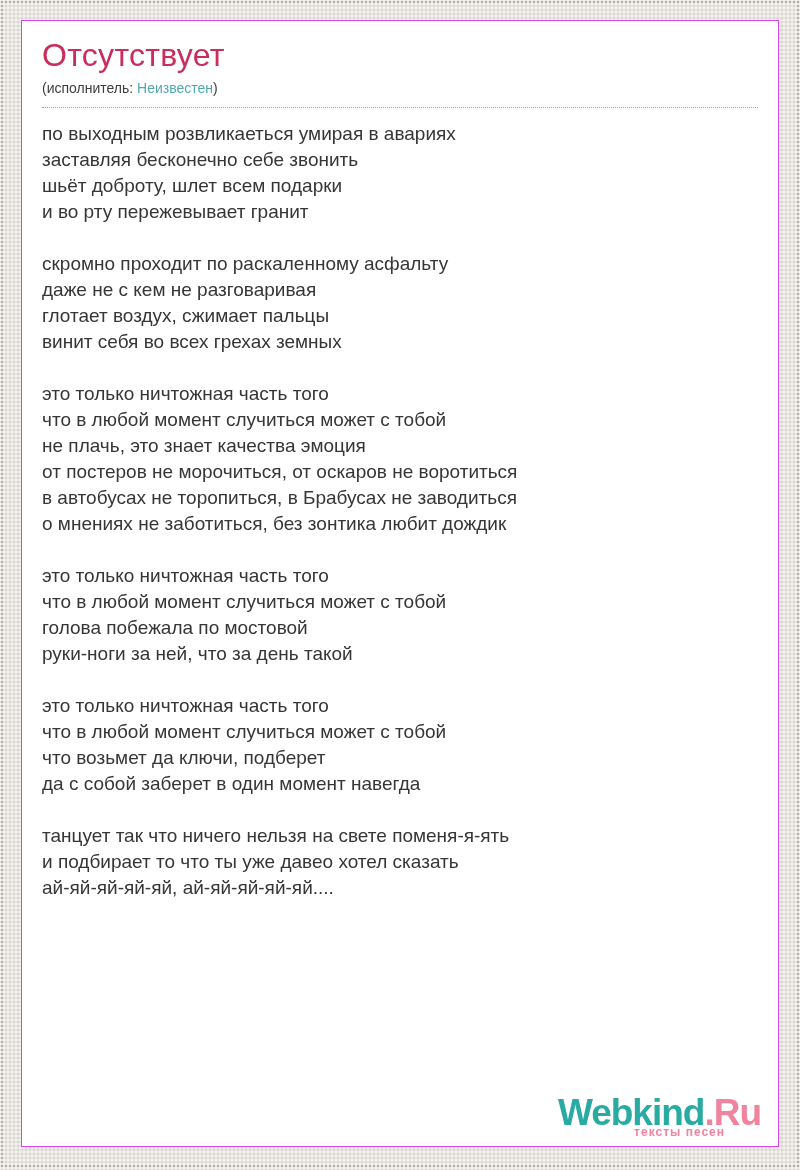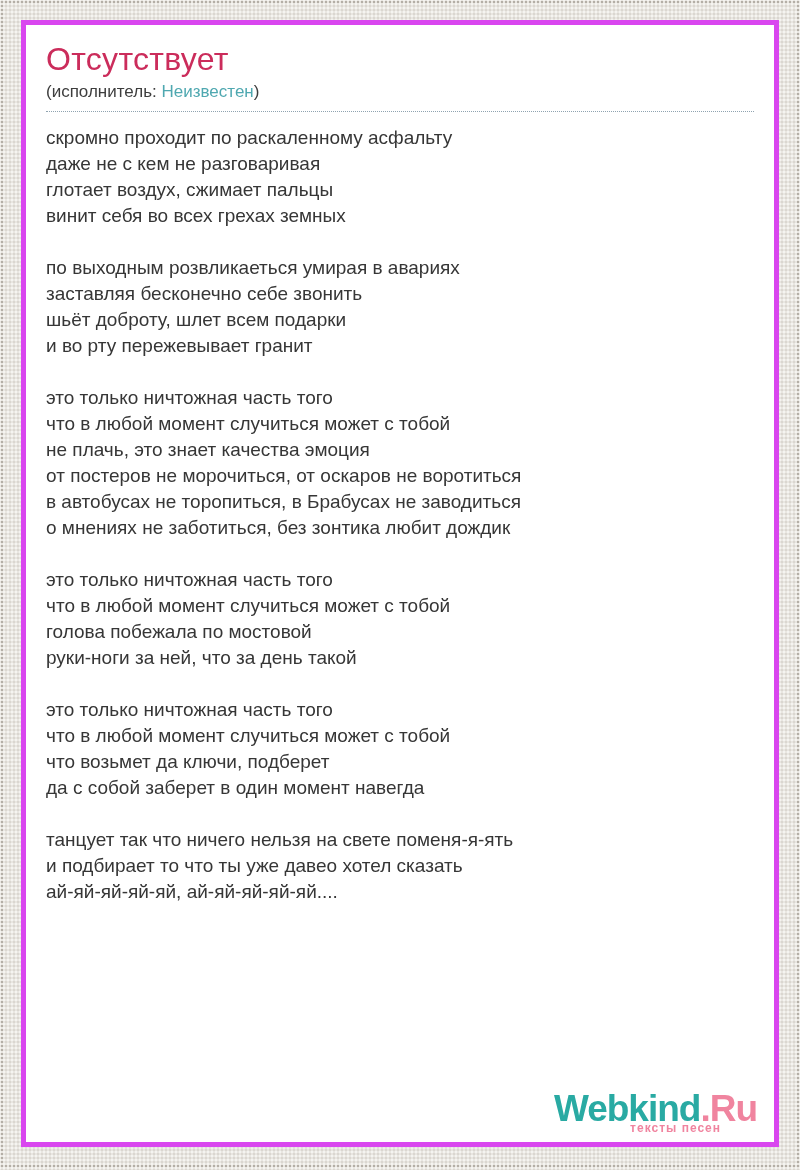--- a/index.html
+++ b/index.html
@@ -27,37 +27,37 @@
     height: 1166px;
     border: 2px dotted rgba(150,143,133,0.55);
     pointer-events: none;
   }
 
   .content-card {
     position: relative;
     width: 758px;
     margin: 20px auto 0;
     background: #ffffff;
-    border: 5px solid #d946ef;
+    border: 1px solid #d946ef;
     box-shadow: 0 1px 2px rgba(0,0,0,0.06);
     padding: 16px 20px 14px;
     min-height: 1127px;
   }
 
   .song-title {
     font-size: 32px;
     line-height: 37px;
     font-weight: normal;
     letter-spacing: 0.3px;
     color: var(--title_color, #cb2c5b);
   }
 
   .artist-line {
     margin-top: 3px;
-    font-size: 17px;
+    font-size: 14px;
     line-height: 22px;
     color: #3d3d3d;
     padding-bottom: 8px;
     border-bottom: 1px dotted #8fa3b0;
   }
 
   .artist-link {
     color: var(--link_color, #4fa8b0);
     text-decoration: none;
     cursor: pointer;
@@ -114,28 +114,28 @@
 
 <div class="bg-frame"></div>
 
 <div class="content-card">
 
   <h1 class="song-title">Отсутствует</h1>
 
   <div class="artist-line"><span>(исполнитель: </span><a class="artist-link">Неизвестен</a><span>)</span></div>
 
   <div class="lyrics">
+      <p class="stanza">по выходным розвликаеться умирая в авариях
+заставляя бесконечно себе звонить
+шьёт доброту, шлет всем подарки
+и во рту пережевывает гранит</p>
       <p class="stanza">скромно проходит по раскаленному асфальту
 даже не с кем не разговаривая
 глотает воздух, сжимает пальцы
 винит себя во всех грехах земных</p>
-      <p class="stanza">по выходным розвликаеться умирая в авариях
-заставляя бесконечно себе звонить
-шьёт доброту, шлет всем подарки
-и во рту пережевывает гранит</p>
       <p class="stanza">это только ничтожная часть того
 что в любой момент случиться может с тобой
 не плачь, это знает качества эмоция
 от постеров не морочиться, от оскаров не воротиться
 в автобусах не торопиться, в Брабусах не заводиться
 о мнениях не заботиться, без зонтика любит дождик</p>
       <p class="stanza">это только ничтожная часть того
 что в любой момент случиться может с тобой
 голова побежала по мостовой
 руки-ноги за ней, что за день такой</p>

